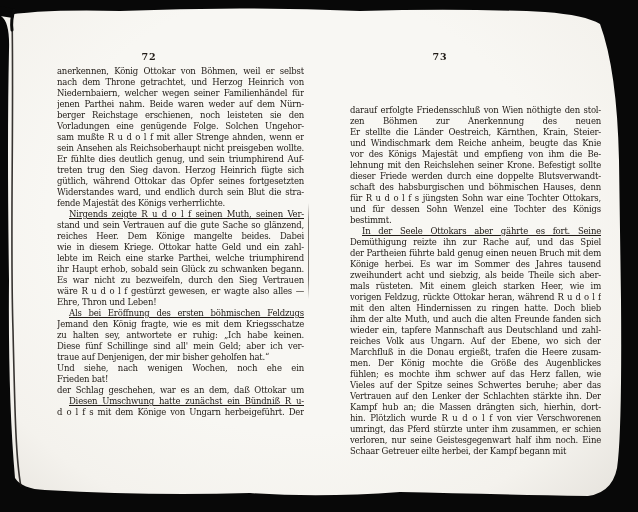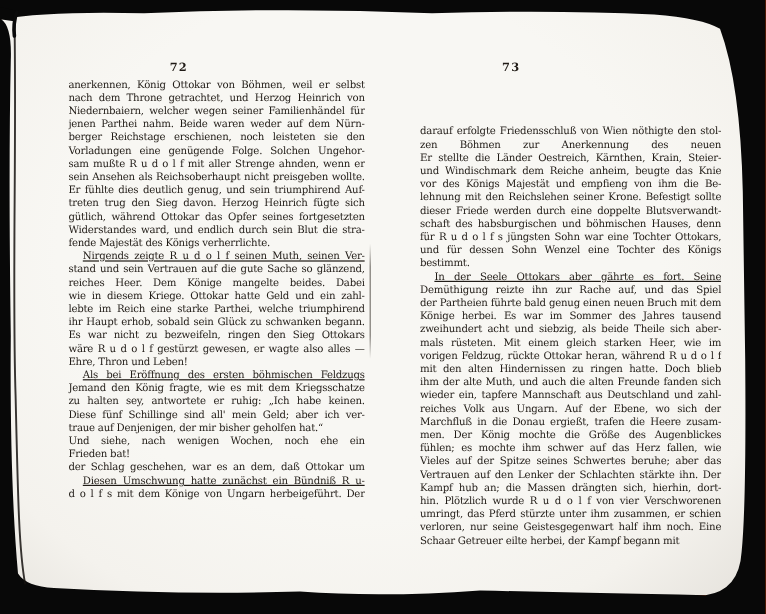--- a/index.html
+++ b/index.html
@@ -1,35 +1,35 @@
 <!DOCTYPE html>
 <html style="--paper: #f4f2ed; --ink: #201b16; --border: #080808;"><head>
 <meta charset="utf-8">
 <style>
   html,body{margin:0;padding:0;background:#000;}
   .stage{
     position:relative;width:638px;height:512px;overflow:hidden;
-    background:#c2410c;
+    background:#a3a3a3;
     font-family:"DejaVu Serif","Liberation Serif",serif;
   }
   .paper{
     position:absolute;left:1px;top:6px;width:621px;height:490px;
     background:radial-gradient(ellipse at 48% 42%, #f8f7f3 55%, var(--paper,#f3f1ec) 80%, #e7e4de 98%);
   }
   .border-svg{position:absolute;left:0;top:0;}
   .fold{
     position:absolute;left:308px;top:203px;width:1px;height:96px;
     background:linear-gradient(to bottom, rgba(90,85,78,0), rgba(70,65,58,.7) 20%, rgba(70,65,58,.7) 80%, rgba(90,85,78,0));
   }
   .pagenum{
     position:absolute;top:51px;font-size:9.5px;font-weight:bold;
     letter-spacing:1px;color:var(--ink,#201b16);transform:translateX(-50%);
   }
   #pn-left{left:149px;}
-  #pn-right{left:426px;}
+  #pn-right{left:440px;}
   .text-col{position:absolute;top:66px;color:var(--ink,#201b16);}
   #col-left{left:57px;width:247px;}
   #col-right{left:350px;width:251px;margin-top:39px;}
   .line{
     height:11px;line-height:11px;font-size:8.5px;letter-spacing:-0.2px;
     text-align:justify;overflow:hidden;white-space:normal;
   }
   .line.fill::after{content:"";display:inline-block;width:100%;height:0;}
   .line.indent{text-indent:12px;text-decoration:underline;}
 </style>
@@ -68,21 +68,21 @@
         <div class="line fill">treten trug den Sieg davon.  Herzog Heinrich fügte sich</div>
         <div class="line fill">gütlich, während Ottokar das Opfer seines fortgesetzten</div>
         <div class="line fill">Widerstandes ward, und endlich durch sein Blut die stra-</div>
         <div class="line">fende Majestät des Königs verherrlichte.</div>
         <div class="line indent fill">Nirgends zeigte R u d o l f seinen Muth, seinen Ver-</div>
         <div class="line fill">stand und sein Vertrauen auf die gute Sache so glänzend,</div>
         <div class="line fill">reiches Heer.  Dem Könige mangelte beides.  Dabei</div>
         <div class="line fill">wie in diesem Kriege.  Ottokar hatte Geld und ein zahl-</div>
         <div class="line fill">lebte im Reich eine starke Parthei, welche triumphirend</div>
         <div class="line fill">ihr Haupt erhob, sobald sein Glück zu schwanken begann.</div>
-        <div class="line fill">Es war nicht zu bezweifeln, ringen den Sieg Ottokars</div>
+        <div class="line fill">Es war nicht zu bezweifeln, durch den Sieg Vertrauen</div>
         <div class="line fill">wäre R u d o l f gestürzt gewesen, er wagte also alles —</div>
         <div class="line">Ehre, Thron und Leben!</div>
         <div class="line indent fill">Als bei Eröffnung des ersten böhmischen Feldzugs</div>
         <div class="line fill">Jemand den König fragte, wie es mit dem Kriegsschatze</div>
         <div class="line fill">zu halten sey, antwortete er ruhig: „Ich habe keinen.</div>
         <div class="line fill">Diese fünf Schillinge sind all' mein Geld; aber ich ver-</div>
         <div class="line">traue auf Denjenigen, der mir bisher geholfen hat.“</div>
         <div class="line fill">Und siehe, nach wenigen Wochen, noch ehe ein entscheiden-</div>
         <div class="line">Frieden bat!</div>
         <div class="line fill">der Schlag geschehen, war es an dem, daß Ottokar um</div>

